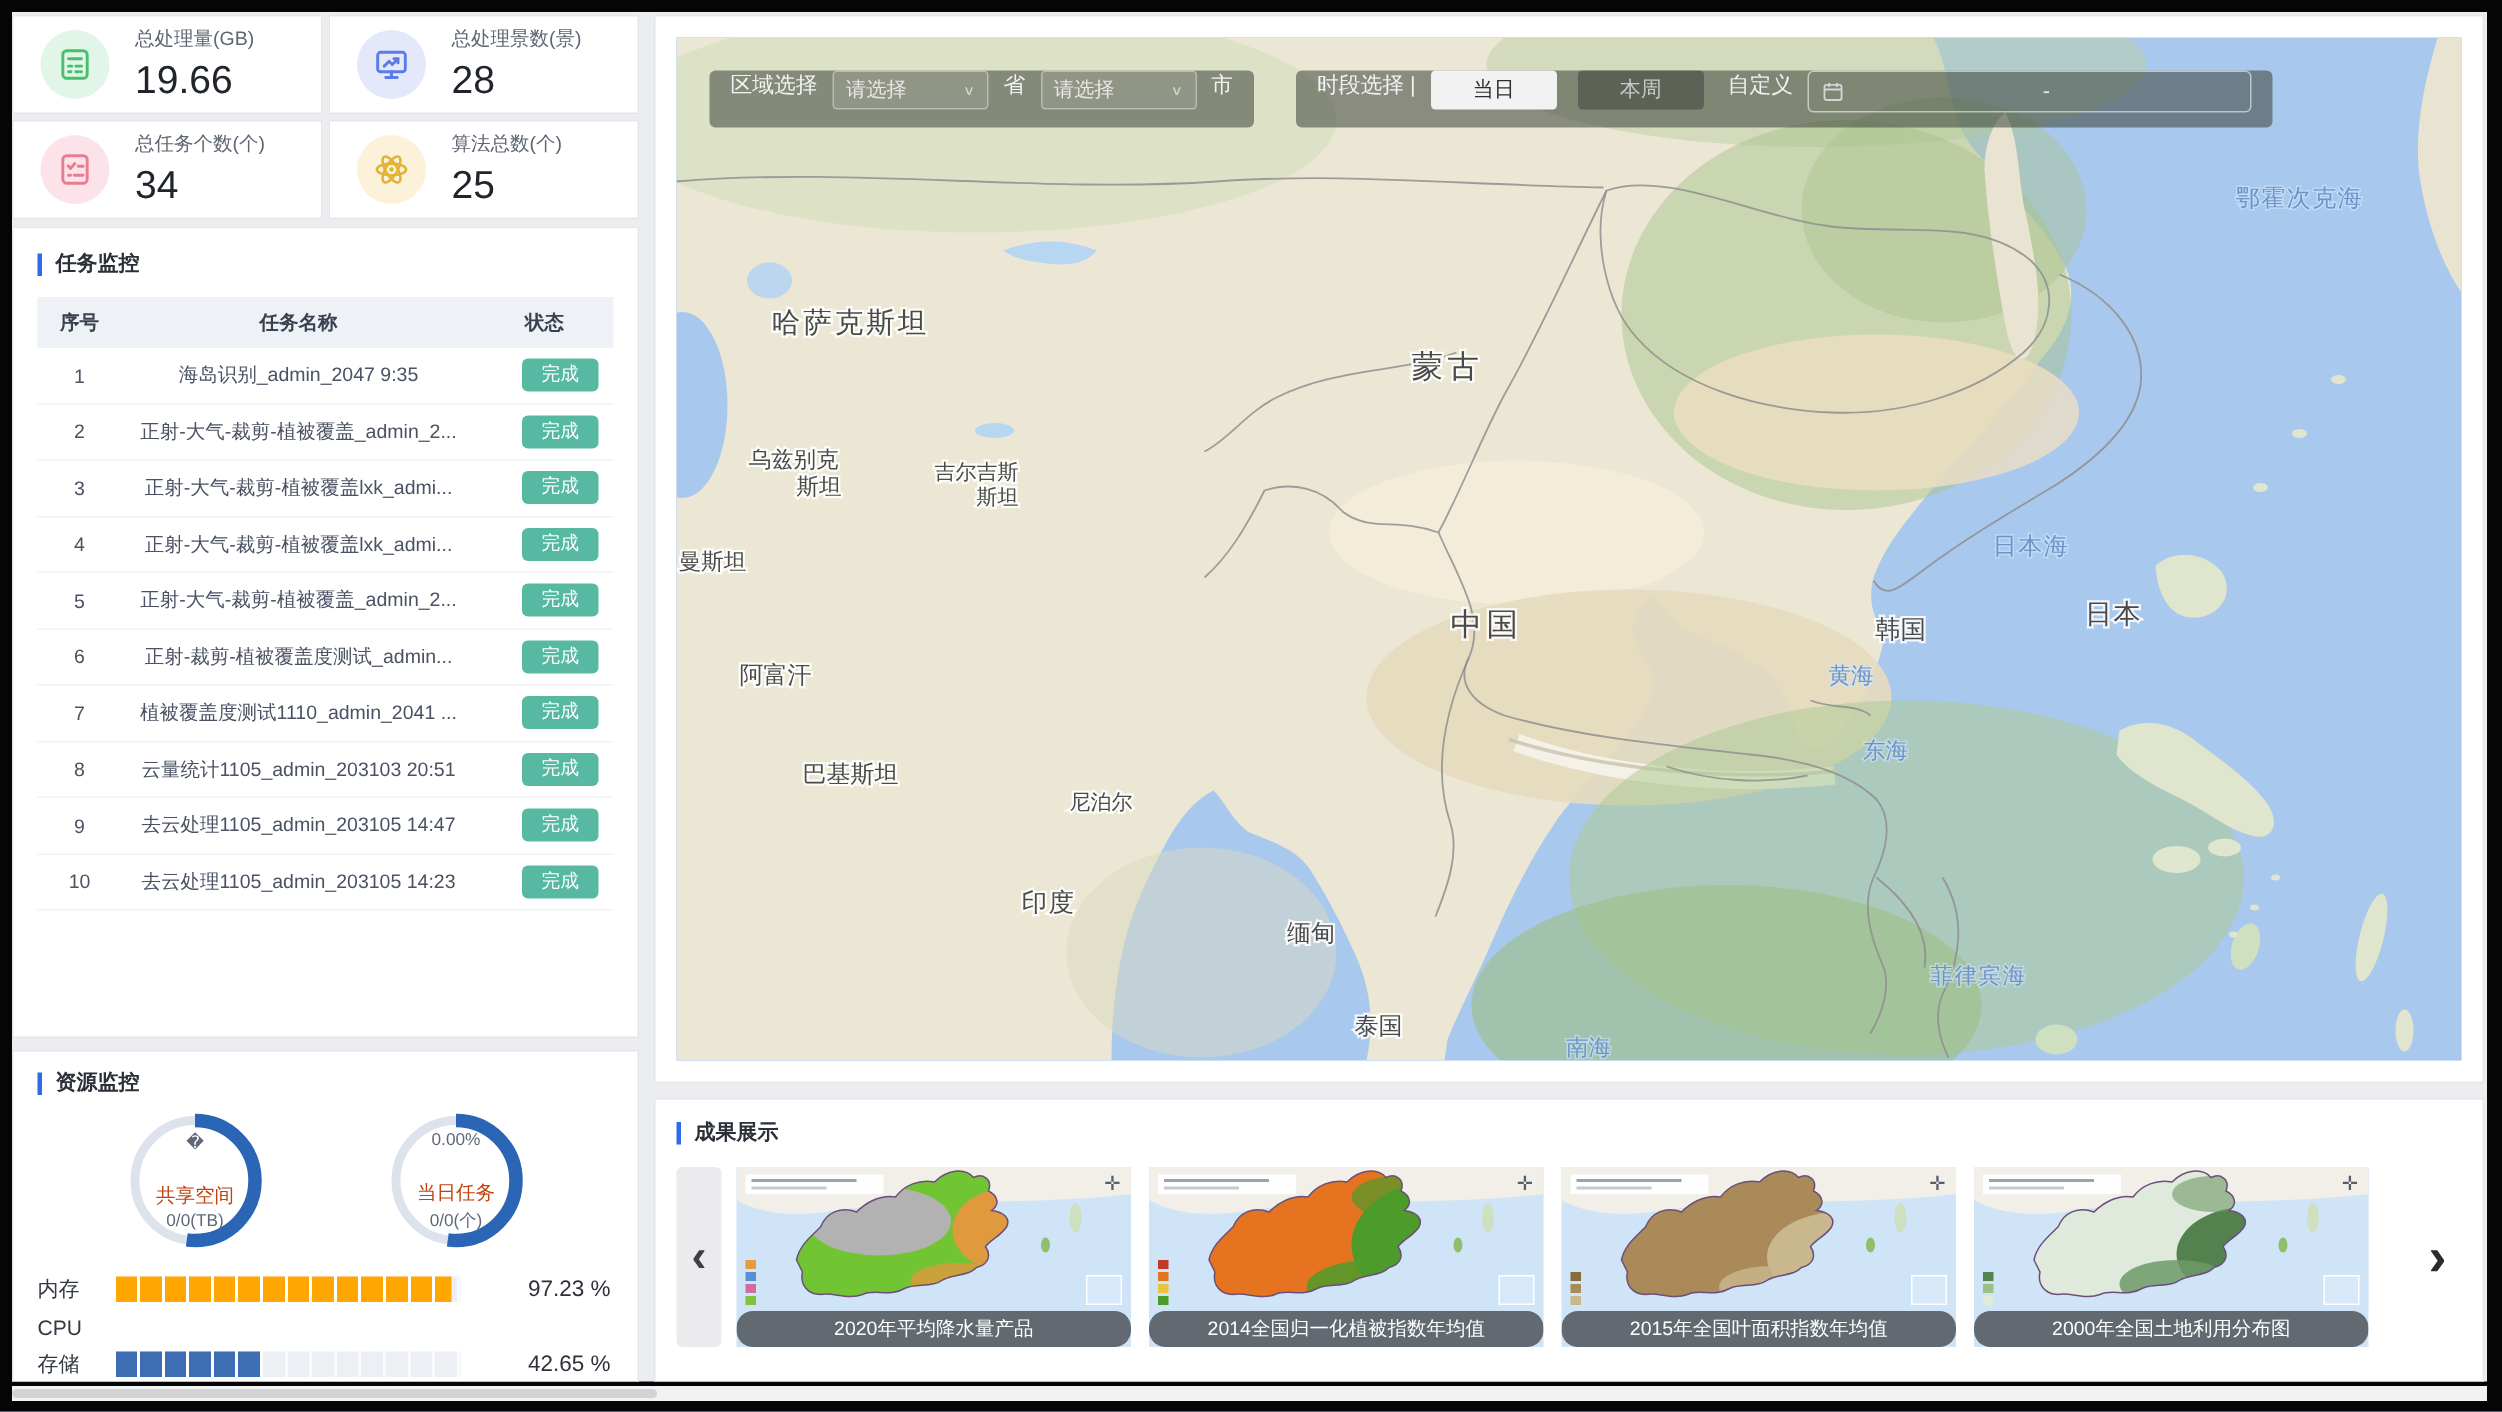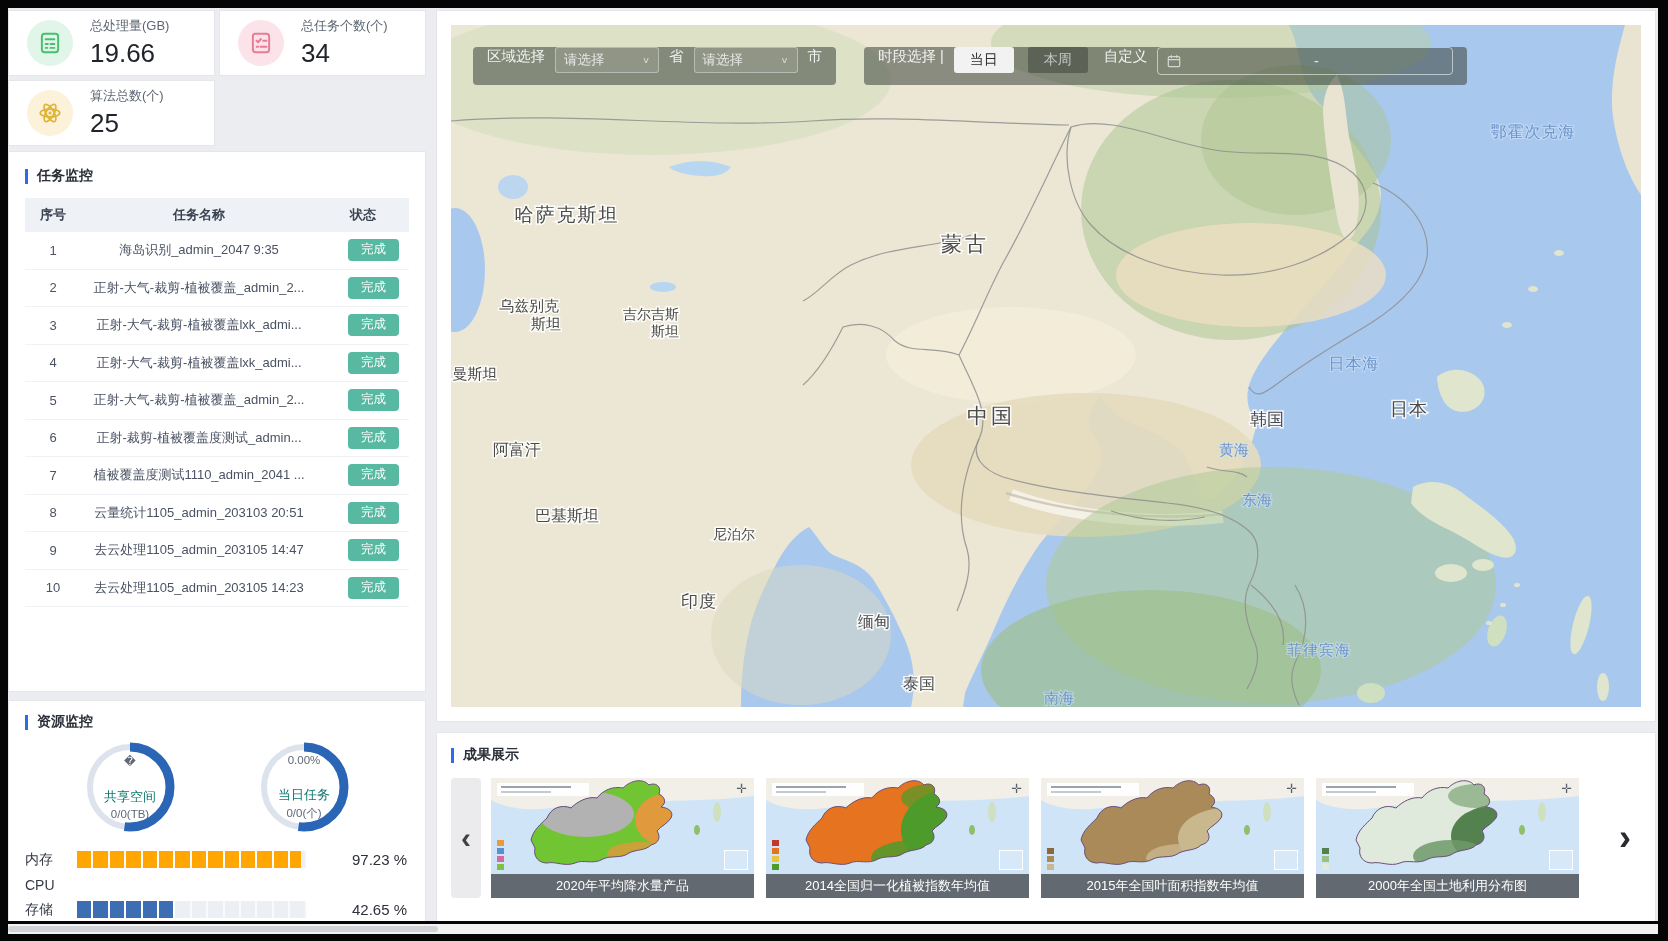--- a/index.html
+++ b/index.html
@@ -32,21 +32,21 @@
   .tbody-row{height:36.5px;border-bottom:1px solid #f0f2f6;color:#4a5263;}
   .tname{white-space:nowrap;overflow:hidden;}
   .badge{display:inline-block;background:#57b9a2;color:#fff;font-size:12.5px;padding:3px 13px;border-radius:4px;line-height:1.25;margin-left:21px;}
 
   .res-card{margin-top:8px;height:224px;padding:12px 16px;}
   .donuts{display:flex;justify-content:space-around;padding:8px 18px 0 18px;}
   .donut{position:relative;width:96px;height:96px;}
   .donut svg{position:absolute;inset:0;}
   .donut-center{position:absolute;inset:12px;display:flex;flex-direction:column;align-items:center;justify-content:center;text-align:center;}
   .donut-l1{font-size:11.5px;color:#5e6877;}
-  .donut-l2{font-size:13px;color:#0f766e;margin-top:20px;}
+  .donut-l2{font-size:13px;color:#c2410c;margin-top:20px;}
   .donut-l3{font-size:11.5px;color:#5e6877;margin-top:2px;}
   .bars{margin-top:12px;}
   .bar-row{display:flex;align-items:center;height:25px;}
   .bar-label{width:52px;font-size:14px;color:#343a44;}
   .bar-track{position:relative;width:230px;height:17px;background:repeating-linear-gradient(90deg,#eceff4 0 14.4px,#f9fafc 14.4px 16.4px);}
   .bar-row.empty .bar-track,.bar-row.empty .bar-value{visibility:hidden;}
   .bar-fill{position:absolute;left:0;top:0;bottom:0;overflow:hidden;}
   .bar-fill.orange{background:repeating-linear-gradient(90deg,#ffa602 0 14.4px,#ffffff 14.4px 16.4px);}
   .bar-fill.blue{background:repeating-linear-gradient(90deg,#3d6eb4 0 14.4px,#ffffff 14.4px 16.4px);}
   .bar-value{margin-left:14px;font-size:15px;color:#2c313a;flex:1;text-align:right;padding-right:2px;}
@@ -54,33 +54,33 @@
   
   .right{position:absolute;left:428px;top:2px;width:1220px;}
   .map-card{height:712px;padding:14px;position:relative;}
   .map{position:relative;width:1190px;height:682px;background:#aac9ee;overflow:hidden;}
   .map svg.basemap{position:absolute;inset:0;}
 
   .map-controls{position:absolute;top:22px;left:22px;display:flex;gap:28px;}
   .ctl-panel{display:flex;align-items:flex-start;gap:10px;background:rgba(58,66,56,0.55);border-radius:4px;padding:0 14px;height:38px;color:#f2f2f2;font-size:14.5px;white-space:nowrap;}
   .mapselect{width:104px;height:26px;background:rgba(255,255,255,0.10);border:1px solid rgba(235,235,235,0.45);border-radius:3px;display:flex;align-items:center;justify-content:space-between;padding:0 8px;color:#e6e6e6;font-size:13.5px;box-sizing:border-box;cursor:pointer;}
   .chev{font-size:11px;color:#cfd8cf;transform:scaleY(.8);}
-  .seg{padding:4px 16px;border-radius:3px;font-size:14px;cursor:pointer;}
+  .seg{padding:4px 28px;border-radius:3px;font-size:14px;cursor:pointer;}
   .seg.on{background:#f2f2f2;color:#2e2e2e;}
   .seg.off{background:rgba(28,28,28,0.35);color:#c7c7c7;margin-left:4px;}
   .custom-lbl{margin-left:6px;}
   .dateinput{width:296px;height:28px;border:1px solid rgba(255,255,255,0.55);border-radius:4px;display:flex;align-items:center;padding:0 9px;gap:8px;color:#ddd;box-sizing:border-box;cursor:text;}
   .dateinput .sep{flex:1;text-align:center;color:#e8e8e8;}
 
   .results-card{margin-top:10px;height:203px;padding:13px 14px;}
   .carousel{display:flex;align-items:center;gap:10px;margin-top:11px;height:126px;}
   .car-left{width:30px;height:120px;background:#ebebee;border-radius:4px;display:flex;align-items:center;justify-content:center;font-size:30px;color:#3f3f44;cursor:pointer;font-weight:bold;}
   .thumbs{display:flex;gap:12px;flex:1;}
   .thumb{position:relative;width:263px;height:120px;background:#cfe4f7;overflow:hidden;cursor:pointer;}
-  .thumb-caption{position:absolute;left:0;right:0;bottom:0;height:24px;background:rgba(66,70,74,0.78);color:#fff;font-size:13px;display:flex;align-items:center;justify-content:center;white-space:nowrap;}
+  .thumb-caption{position:absolute;left:0;right:0;bottom:0;height:24px;background:rgba(66,70,74,0.78);color:#fff;font-size:13px;display:flex;align-items:center;justify-content:center;white-space:nowrap;border-radius:11px;}
   .thumb-titlebox{position:absolute;left:6px;top:5px;width:92px;height:13px;background:rgba(255,255,255,0.92);
      background-image:linear-gradient(#9aa4ae 0 0),linear-gradient(#c3cad2 0 0);
      background-size:70px 2px,50px 2px;background-position:4px 3px,4px 8px;background-repeat:no-repeat;}
   .thumb-compass{position:absolute;right:7px;top:3px;color:#55606b;font-size:13px;}
   .thumb-legend{position:absolute;left:6px;bottom:28px;display:flex;flex-direction:column;gap:2px;}
   .thumb-legend i{display:block;width:7px;height:6px;}
   .thumb-inset{position:absolute;right:6px;bottom:28px;width:22px;height:18px;background:#d7e9f9;border:1px solid #fff;}
   .car-right{width:32px;display:flex;align-items:center;justify-content:center;font-size:36px;color:#2c2c30;cursor:pointer;font-weight:bold;}
 
   .maplabel{paint-order:stroke;stroke:rgba(255,255,255,0.85);stroke-width:3px;fill:#4a4a4a;text-anchor:middle;font-family:"Liberation Sans","DejaVu Sans",sans-serif;}
@@ -100,20 +100,34 @@
           <svg width="26" height="26" viewBox="0 0 24 24" fill="none" stroke="currentColor" stroke-width="1.8" stroke-linecap="round">
             <rect x="4.5" y="3.5" width="15" height="17" rx="2.5"></rect>
               <path d="M8 8.5h8"></path>
               <path d="M8 13h2M12.5 13h3.5"></path>
               <path d="M8 16.5h2M12.5 16.5h3.5" stroke-dasharray="1.5 1.5"></path>
           </svg>
         </span>
         <div>
           <div class="stat-label">总处理量(GB)</div>
           <div class="stat-value">19.66</div>
+        </div>
+      </div>
+      <div class="stat">
+        <span class="stat-icon" style="background:#e3e9fb;color:#5b7be8;">
+          <svg width="26" height="26" viewBox="0 0 24 24" fill="none" stroke="currentColor" stroke-width="1.8" stroke-linecap="round" stroke-linejoin="round">
+            <rect x="3.5" y="4.5" width="17" height="12" rx="1.8"></rect>
+              <path d="M12 16.5v3.2M8.5 20h7"></path>
+              <path d="M7.5 13l3-3 2 2 3.5-3.5"></path>
+              <path d="M13.5 8.5H16V11"></path>
+          </svg>
+        </span>
+        <div>
+          <div class="stat-label">总处理景数(景)</div>
+          <div class="stat-value">28</div>
         </div>
       </div>
       <div class="stat">
         <span class="stat-icon" style="background:#fce3e9;color:#e87d92;">
           <svg width="26" height="26" viewBox="0 0 24 24" fill="none" stroke="currentColor" stroke-width="1.8" stroke-linecap="round" stroke-linejoin="round">
             <rect x="4.5" y="3.5" width="15" height="17" rx="2.5"></rect>
               <path d="M7.8 9.8l1.5 1.5 2.6-3"></path>
               <path d="M14 10h3"></path>
               <path d="M8 15.5h1.3M11.5 15.5h5.5"></path>
           </svg>

